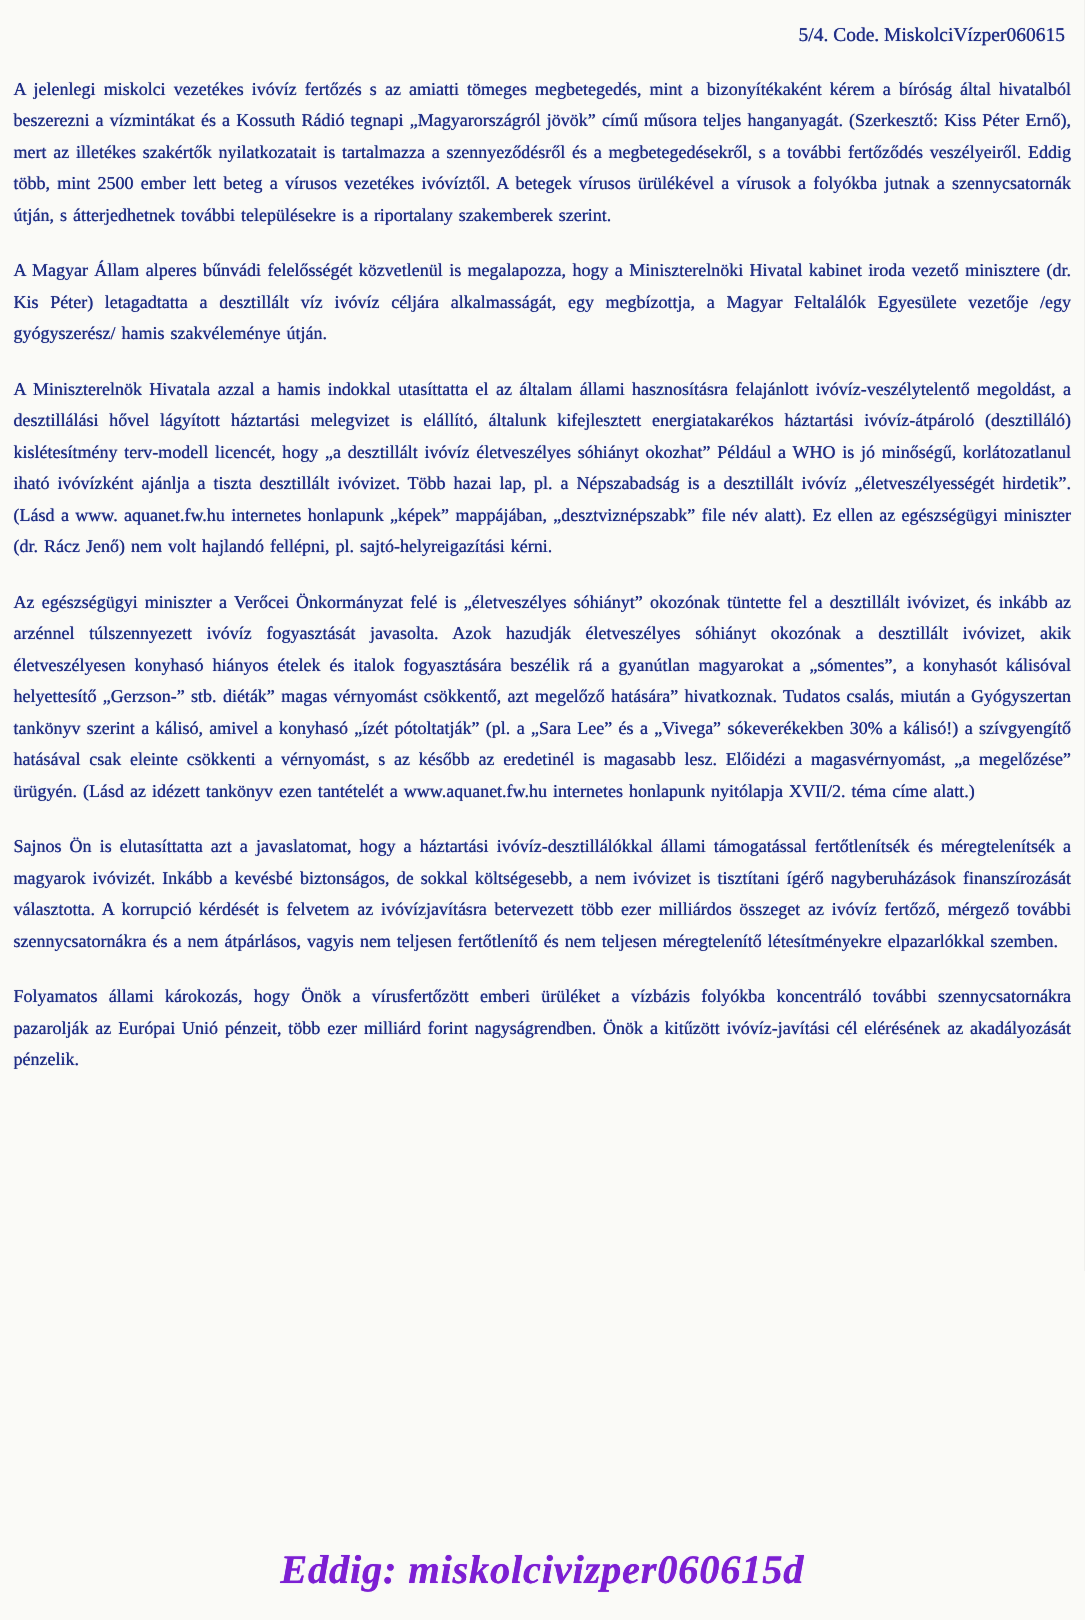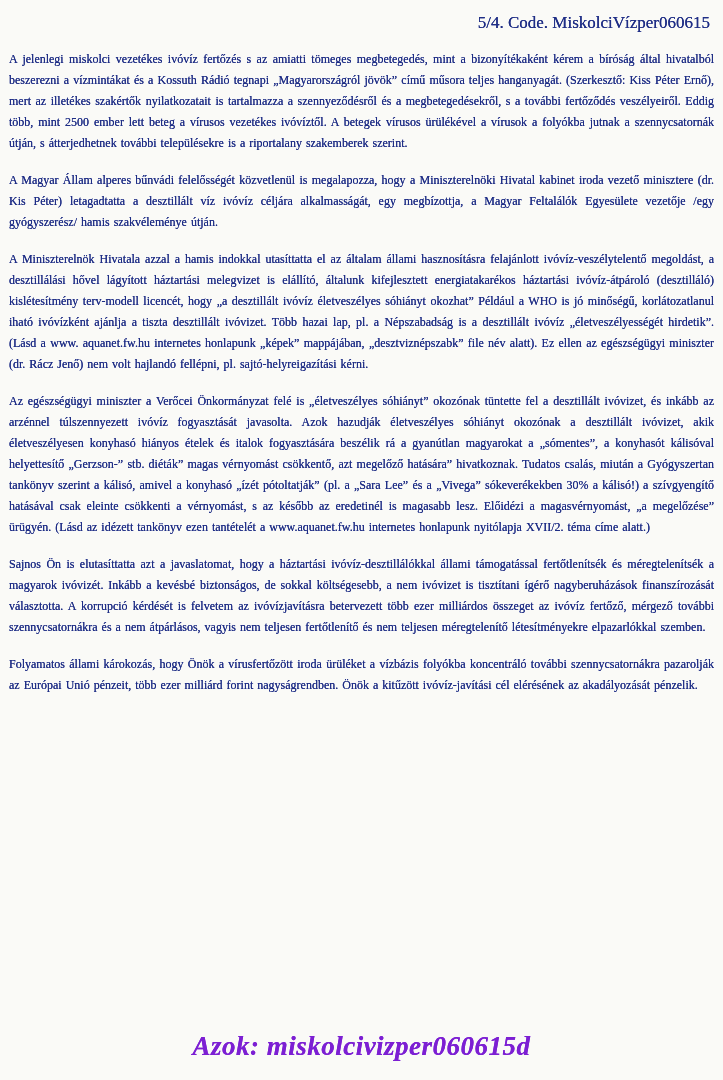--- a/index.html
+++ b/index.html
@@ -14,21 +14,21 @@
     height: 1080px;
     margin: 0 auto;
     box-sizing: border-box;
     background: #fafaf7;
     color: #1f2e86;
     padding: 12px 9px 0 9px;
     overflow: hidden;
   }
   .header-code {
     text-align: right;
-    font-size: 17px;
+    font-size: 13px;
     line-height: 21px;
     padding-right: 4px;
     margin-bottom: 16px;
     
     text-shadow: 0 0 0.5px currentColor;
   }
   .body-par {
     margin: 0 0 16px 0;
     font-size: 12px;
     line-height: 21px;
@@ -55,17 +55,17 @@
 
 <div class="page">
 
   <div class="header-code">5/4. Code. MiskolciVízper060615</div>
 
   <p class="body-par">A jelenlegi miskolci vezetékes ivóvíz fertőzés s az amiatti tömeges megbetegedés, mint a bizonyítékaként kérem a bíróság által hivatalból beszerezni a vízmintákat és a Kossuth Rádió tegnapi „Magyarországról jövök” című műsora teljes hanganyagát. (Szerkesztő: Kiss Péter Ernő), mert az illetékes szakértők nyilatkozatait is tartalmazza a szennyeződésről és a megbetegedésekről, s a további fertőződés veszélyeiről. Eddig több, mint 2500 ember lett beteg a vírusos vezetékes ivóvíztől. A betegek vírusos ürülékével a vírusok a folyókba jutnak a szennycsatornák útján, s átterjedhetnek további településekre is a riportalany szakemberek szerint.</p>
   <p class="body-par">A Magyar Állam alperes bűnvádi felelősségét közvetlenül is megalapozza, hogy a Miniszterelnöki Hivatal kabinet iroda vezető minisztere (dr. Kis Péter) letagadtatta a desztillált víz ivóvíz céljára alkalmasságát, egy megbízottja, a Magyar Feltalálók Egyesülete vezetője /egy gyógyszerész/ hamis szakvéleménye útján.</p>
   <p class="body-par">A Miniszterelnök Hivatala azzal a hamis indokkal utasíttatta el az általam állami hasznosításra felajánlott ivóvíz-veszélytelentő megoldást, a desztillálási hővel lágyított háztartási melegvizet is elállító, általunk kifejlesztett energiatakarékos háztartási ivóvíz-átpároló (desztilláló) kislétesítmény terv-modell licencét, hogy „a desztillált ivóvíz életveszélyes sóhiányt okozhat” Például a WHO is jó minőségű, korlátozatlanul iható ivóvízként ajánlja a tiszta desztillált ivóvizet. Több hazai lap, pl. a Népszabadság is a desztillált ivóvíz „életveszélyességét hirdetik”. (Lásd a www. aquanet.fw.hu internetes honlapunk „képek” mappájában, „desztviznépszabk” file név alatt). Ez ellen az egészségügyi miniszter (dr. Rácz Jenő) nem volt hajlandó fellépni, pl. sajtó-helyreigazítási kérni.</p>
   <p class="body-par">Az egészségügyi miniszter a Verőcei Önkormányzat felé is „életveszélyes sóhiányt” okozónak tüntette fel a desztillált ivóvizet, és inkább az arzénnel túlszennyezett ivóvíz fogyasztását javasolta. Azok hazudják életveszélyes sóhiányt okozónak a desztillált ivóvizet, akik életveszélyesen konyhasó hiányos ételek és italok fogyasztására beszélik rá a gyanútlan magyarokat a „sómentes”, a konyhasót kálisóval helyettesítő „Gerzson-” stb. diéták” magas vérnyomást csökkentő, azt megelőző hatására” hivatkoznak. Tudatos csalás, miután a Gyógyszertan tankönyv szerint a kálisó, amivel a konyhasó „ízét pótoltatják” (pl. a „Sara Lee” és a „Vivega” sókeverékekben 30% a kálisó!) a szívgyengítő hatásával csak eleinte csökkenti a vérnyomást, s az később az eredetinél is magasabb lesz. Előidézi a magasvérnyomást, „a megelőzése” ürügyén. (Lásd az idézett tankönyv ezen tantételét a www.aquanet.fw.hu internetes honlapunk nyitólapja XVII/2. téma címe alatt.)</p>
   <p class="body-par">Sajnos Ön is elutasíttatta azt a javaslatomat, hogy a háztartási ivóvíz-desztillálókkal állami támogatással fertőtlenítsék és méregtelenítsék a magyarok ivóvizét. Inkább a kevésbé biztonságos, de sokkal költségesebb, a nem ivóvizet is tisztítani ígérő nagyberuházások finanszírozását választotta. A korrupció kérdését is felvetem az ivóvízjavításra betervezett több ezer milliárdos összeget az ivóvíz fertőző, mérgező további szennycsatornákra és a nem átpárlásos, vagyis nem teljesen fertőtlenítő és nem teljesen méregtelenítő létesítményekre elpazarlókkal szemben.</p>
-  <p class="body-par">Folyamatos állami károkozás, hogy Önök a vírusfertőzött iroda ürüléket a vízbázis folyókba koncentráló további szennycsatornákra pazarolják az Európai Unió pénzeit, több ezer milliárd forint nagyságrendben. Önök a kitűzött ivóvíz-javítási cél elérésének az akadályozását pénzelik.</p>
+  <p class="body-par">Folyamatos állami károkozás, hogy Önök a vírusfertőzött emberi ürüléket a vízbázis folyókba koncentráló további szennycsatornákra pazarolják az Európai Unió pénzeit, több ezer milliárd forint nagyságrendben. Önök a kitűzött ivóvíz-javítási cél elérésének az akadályozását pénzelik.</p>
 
-  <div class="footer-code">Azok: miskolcivizper060615d</div>
+  <div class="footer-code">Eddig: miskolcivizper060615d</div>
 
 </div>
 
 </body></html>

